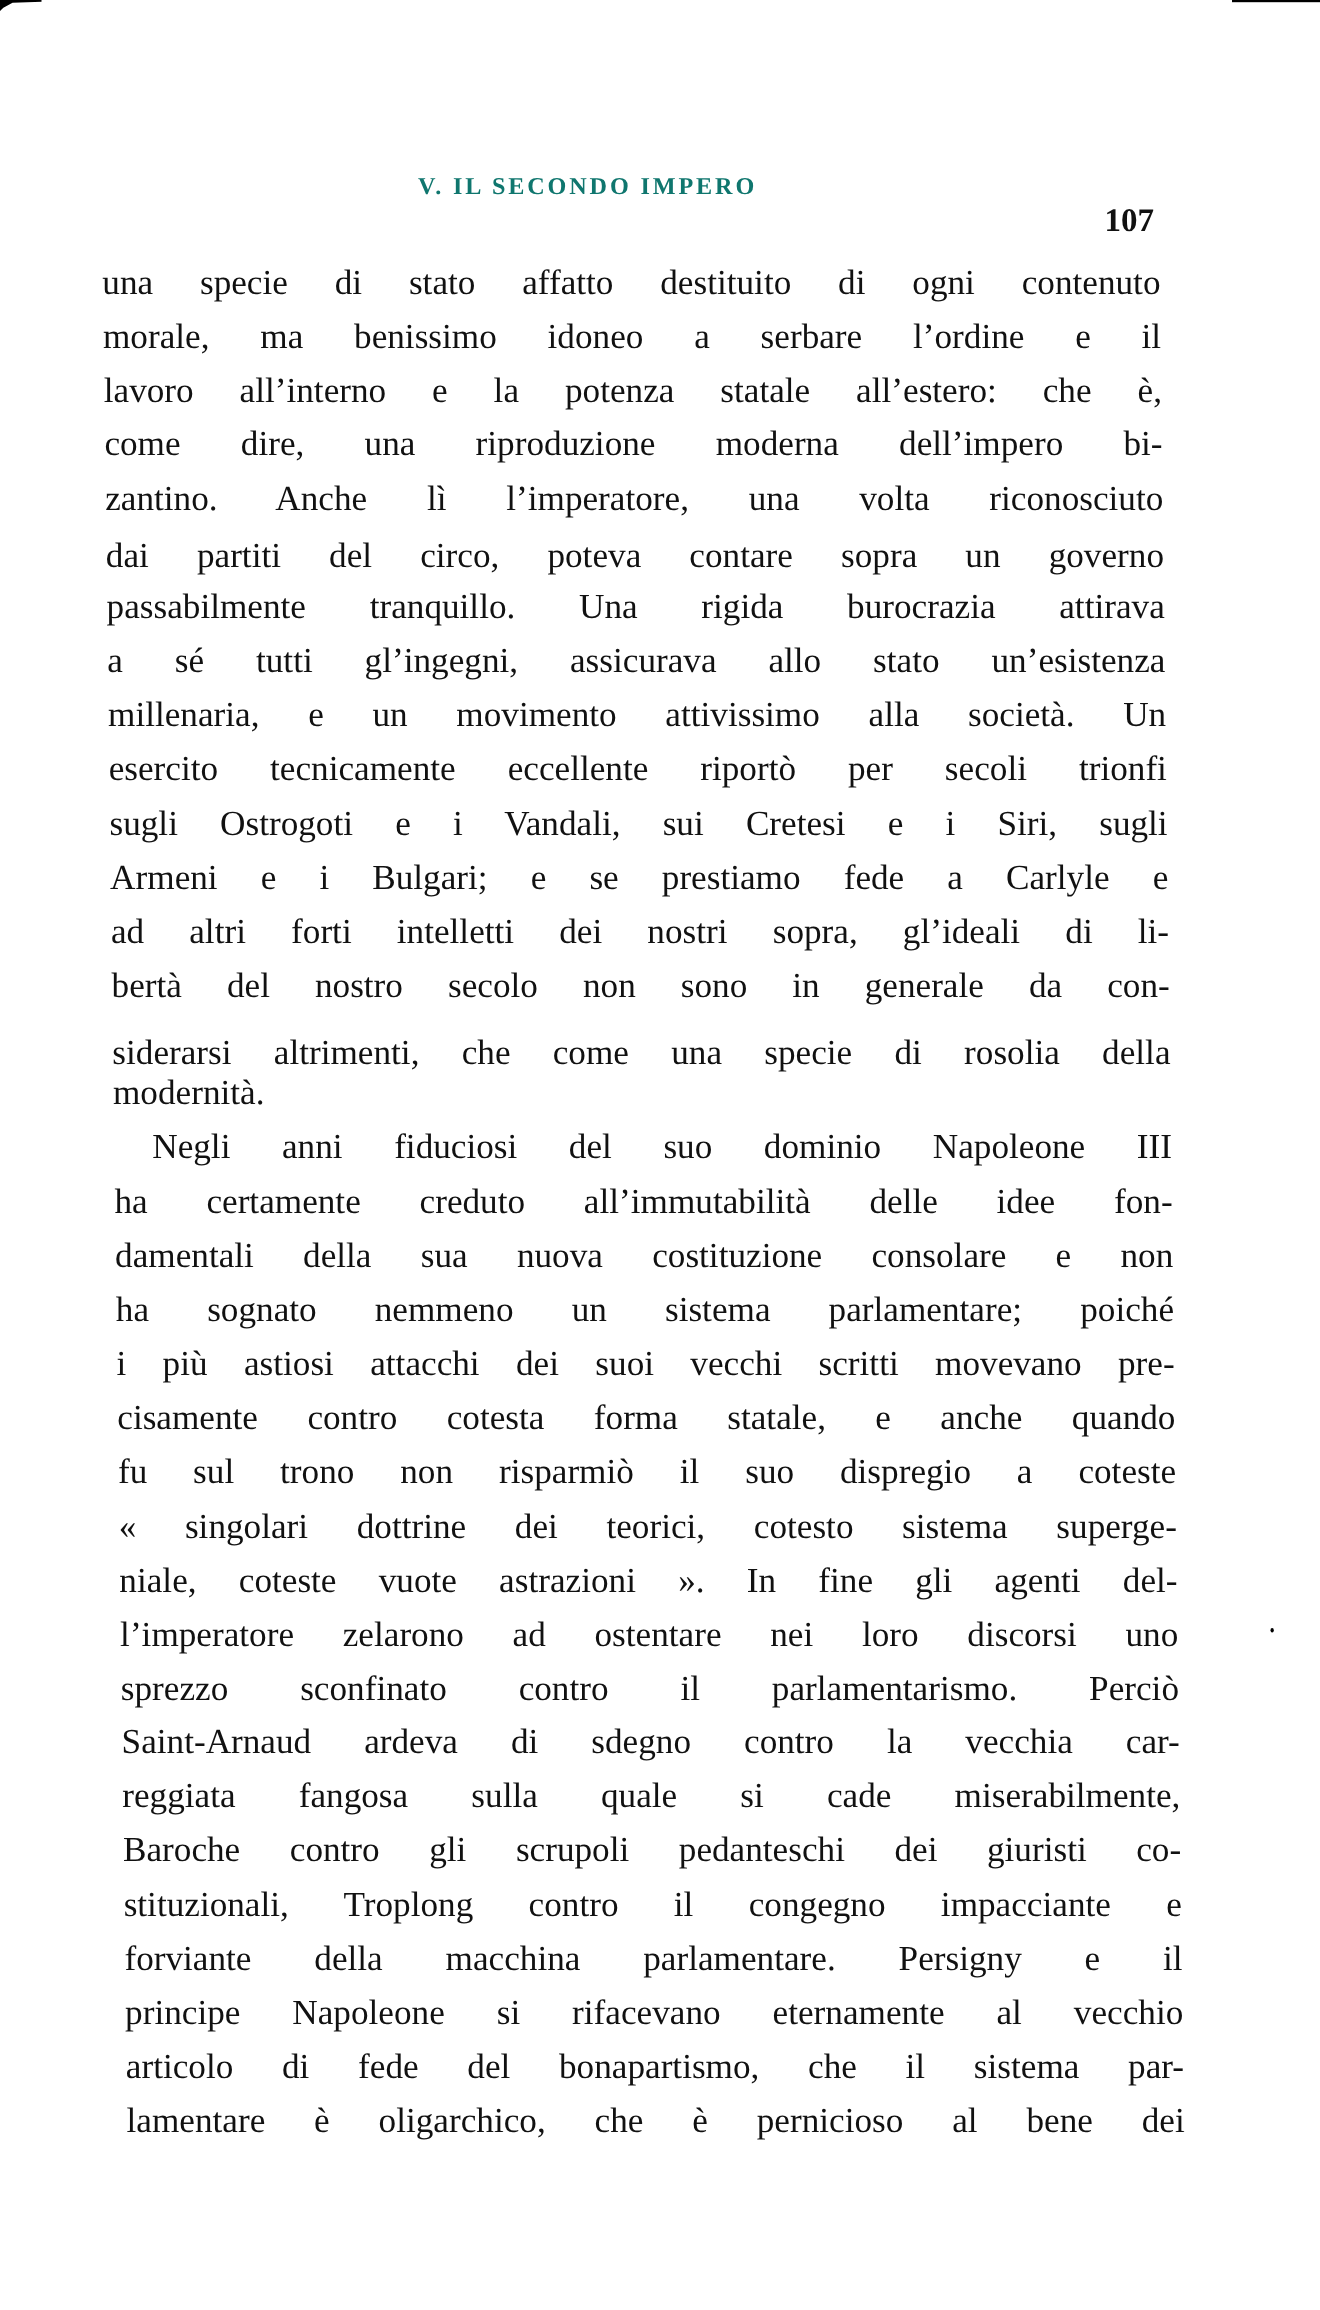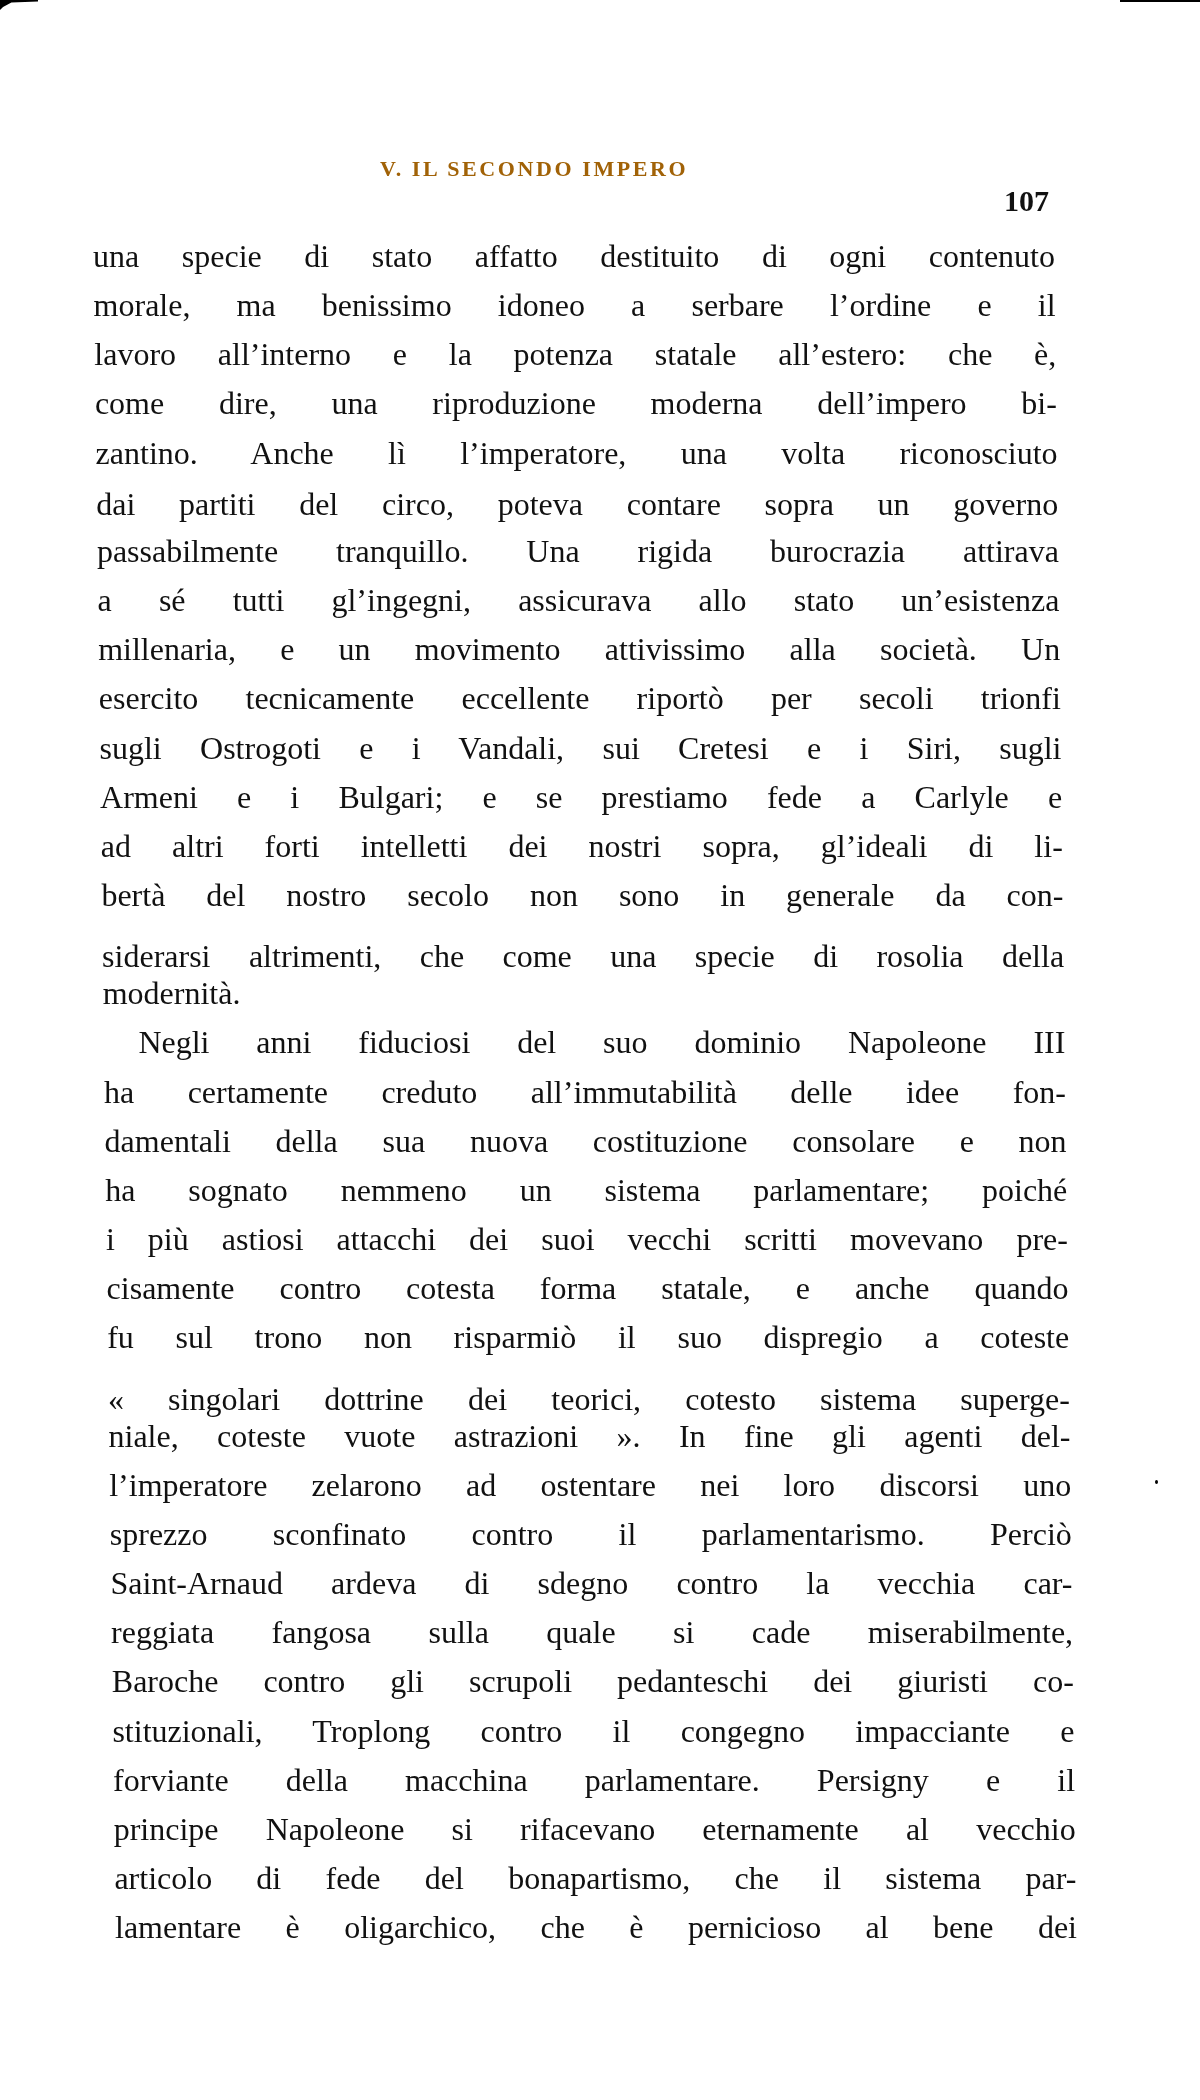--- a/index.html
+++ b/index.html
@@ -36,21 +36,21 @@
   }
   .running-head {
     position: absolute;
     left: 380px;
     top: 156px;
     font-size: 22px;
     font-weight: bold;
     letter-spacing: 2.6px;
     line-height: 26px;
     white-space: nowrap;
-    color: #a16207;
+    color: #0f766e;
   }
   .page-number {
     position: absolute;
     left: 1004px;
     top: 152px;
     font-size: 30px;
     font-weight: bold;
     line-height: 30px;
     color: #111;
     margin-top: 34px;
@@ -156,21 +156,21 @@
       </div>
       <div class="line" style="left: 105.9px; top: 1215px; width: 962px;">
         <span class="j">i più astiosi attacchi dei suoi vecchi scritti movevano pre-</span>
       </div>
       <div class="line" style="left: 106.6px; top: 1264.1px; width: 962px;">
         <span class="j">cisamente contro cotesta forma statale, e anche quando</span>
       </div>
       <div class="line" style="left: 107.2px; top: 1313.3px; width: 962px;">
         <span class="j">fu sul trono non risparmiò il suo dispregio a coteste</span>
       </div>
-      <div class="line" style="left: 107.9px; top: 1362.5px; width: 962px; margin-top: 12px;">
+      <div class="line" style="left: 107.9px; top: 1362.5px; width: 962px;">
         <span class="j">« singolari dottrine dei teorici, cotesto sistema superge-</span>
       </div>
       <div class="line" style="left: 108.5px; top: 1411.6px; width: 962px;">
         <span class="j">niale, coteste vuote astrazioni ». In fine gli agenti del-</span>
       </div>
       <div class="line" style="left: 109.2px; top: 1460.8px; width: 962px;">
         <span class="j">l’imperatore zelarono ad ostentare nei loro discorsi uno</span>
       </div>
       <div class="line" style="left: 109.8px; top: 1509.9px; width: 962px;">
         <span class="j">sprezzo sconfinato contro il parlamentarismo. Perciò</span>

